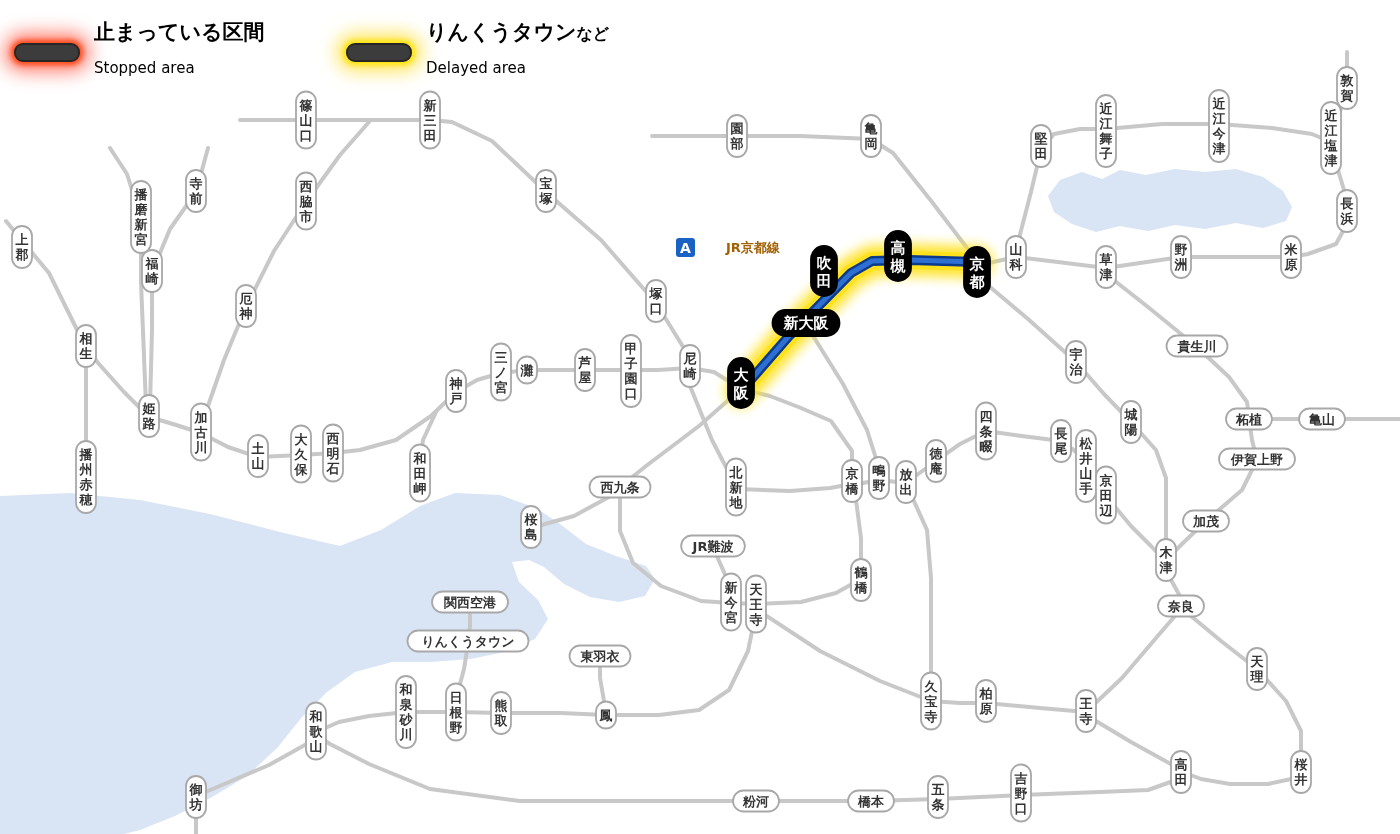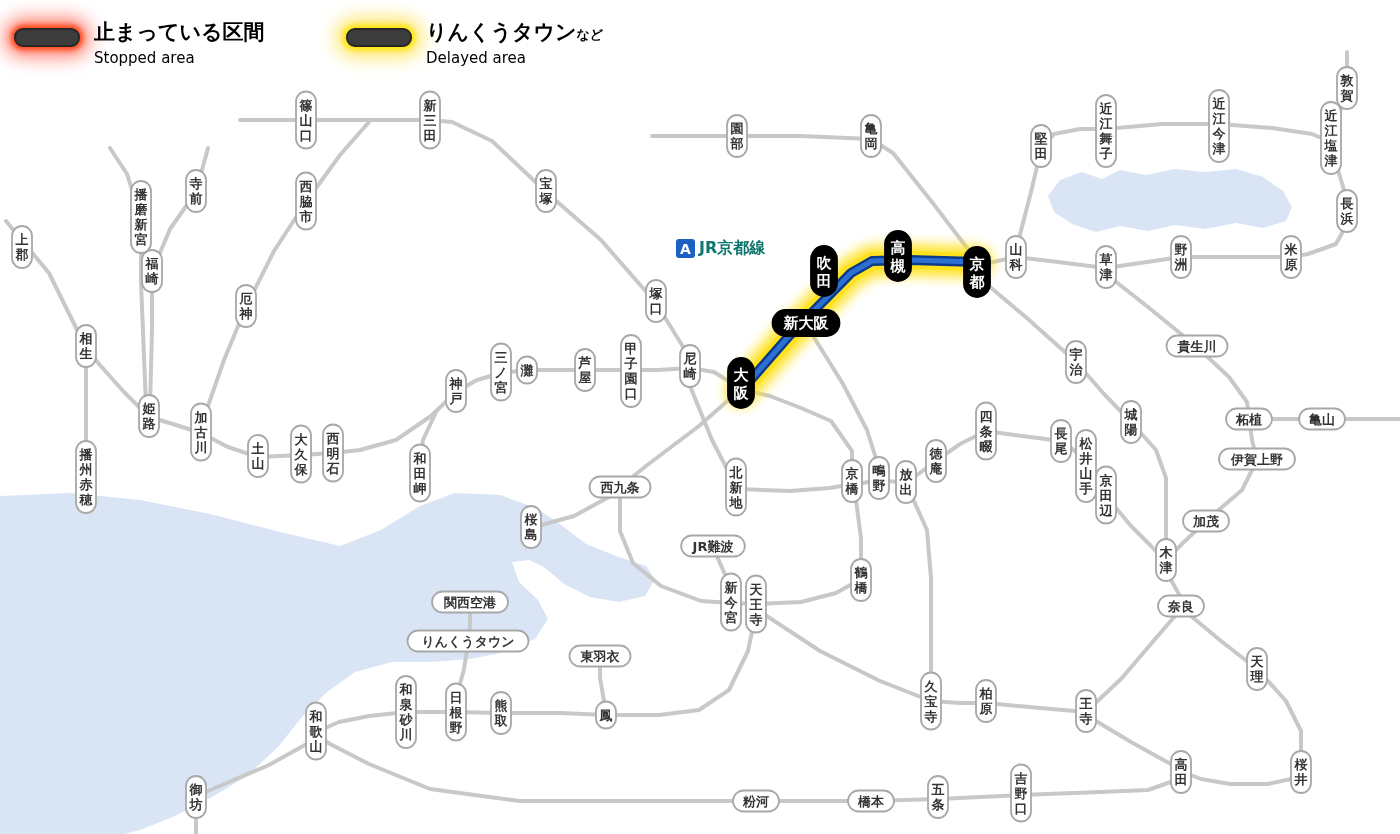--- a/index.html
+++ b/index.html
@@ -2,36 +2,36 @@
 <html><head>
 <meta charset="utf-8">
 <style>
   html,body{margin:0;padding:0;background:#ffffff;}
   body{width:1400px;height:834px;position:relative;overflow:hidden;
        font-family:"DejaVu Sans",sans-serif;}
   #stage{position:absolute;inset:0;width:1400px;height:834px;}
   #railmap{position:absolute;left:0;top:0;}
   #railmap text{font-family:"DejaVu Sans",sans-serif;font-weight:bold;}
 
-  .legend-item{position:absolute;display:flex;align-items:flex-start;gap:14px;}
+  .legend-item{position:absolute;display:flex;align-items:center;gap:14px;}
   .cap{display:inline-block;width:62px;height:15px;border-radius:9px;
        background:#3c3c3c;border:2px solid #262626;margin-top:8px;}
   .glow-red{box-shadow:0 0 5px 3px rgba(255,70,20,.95),0 0 18px 10px rgba(255,30,0,.55);}
   .glow-yellow{box-shadow:0 0 5px 3px rgba(255,228,0,.95),0 0 18px 10px rgba(255,215,0,.6);}
   .ltxt{display:flex;flex-direction:column;line-height:1.15;}
   .l1{font-size:21px;font-weight:bold;color:#000;}
-  .l1 .sfx{font-size:13px;font-weight:bold;}
-  .l2{font-size:15px;color:#000;margin-top:6px;}
+  .l1 .sfx{font-size:16px;font-weight:bold;}
+  .l2{font-size:15px;color:#000;margin-top:16px;}
 
   .line-badge{position:absolute;left:674px;top:236px;display:flex;align-items:center;
       gap:4px;background:#fff;border-radius:4px;padding:2px 6px 2px 2px;}
   .badge-icon{display:inline-flex;align-items:center;justify-content:center;
       width:19px;height:19px;background:#1a61c4;color:#fff;font-size:14px;
       font-weight:bold;border-radius:3px;}
-  .badge-label{font-size:16px;font-weight:bold;color:#0f766e;}
+  .badge-label{font-size:13px;font-weight:bold;color:#a16207;margin-left:27px;}
 </style>
 </head>
 <body>
 
 <div id="stage">
 
   <svg id="railmap" width="1400" height="834" viewBox="0 0 1400 834" xmlns="http://www.w3.org/2000/svg">
     <defs>
       <filter id="glowblur" x="-60%" y="-60%" width="220%" height="220%">
         <feGaussianBlur stdDeviation="6"></feGaussianBlur>

